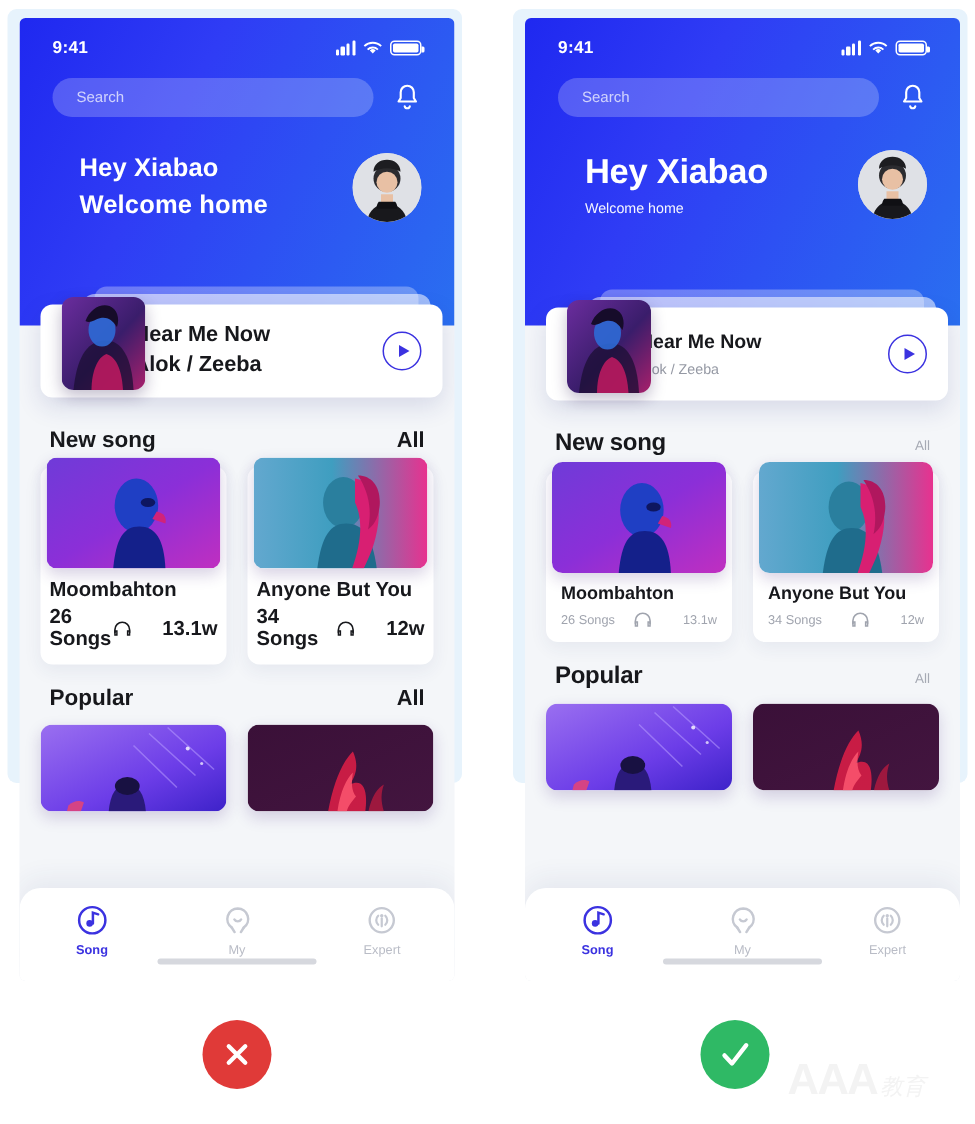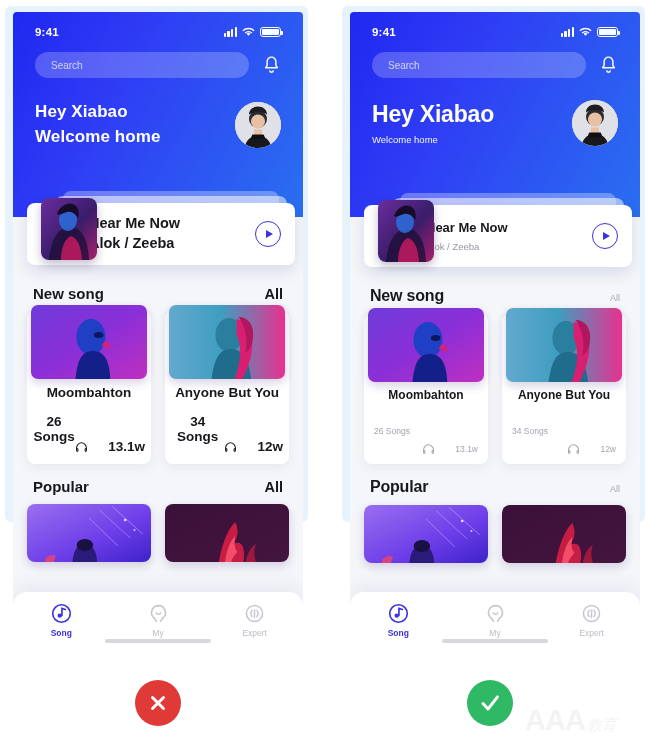--- a/index.html
+++ b/index.html
@@ -71,21 +71,21 @@
     background: rgba(255,255,255,.22);
     display: flex; align-items: center; padding: 0 16px;
     color: rgba(255,255,255,.72); font-size: 10px;
   }
   .bell { width: 19px; height: 21px; flex: 0 0 auto; }
 
   .greet {
     display: flex; align-items: center; justify-content: space-between;
     padding: 22px 22px 0 22px;
   }
-  .greet-text { color: #fff; }
+  .greet-text { color: #fff; margin-left: 18px; }
   .avatar {
     width: 46px; height: 46px; border-radius: 50%;
     background: #dcdee3; overflow: hidden; flex: 0 0 auto; position: relative;
   }
   .avatar svg { display: block; width: 100%; height: 100%; }
 
   
   .left .greet-hi   { font-size: 17px; font-weight: bold; line-height: 1.45; letter-spacing: .1px; }
   .left .greet-sub  { font-size: 17px; font-weight: bold; line-height: 1.45; letter-spacing: .1px; }
   
@@ -138,35 +138,35 @@
   .body { padding: 0 14px; }
   .sec-head {
     display: flex; align-items: baseline; justify-content: space-between;
     padding: 14px 6px 9px 6px;
   }
   .left .sec-title  { font-size: 15px; font-weight: bold; color: #17181c; }
   .left .sec-all    { font-size: 14.5px; font-weight: bold; color: #17181c; }
   .right .sec-title { font-size: 16px; font-weight: bold; color: #17181c; letter-spacing: -.2px; }
   .right .sec-all   { font-size: 9px; font-weight: normal; color: #a6aab4; }
 
-  .cards { display: flex; gap: 14px; text-align: center; }
+  .cards { display: flex; gap: 14px; }
   .card {
     flex: 1; background: #fff; border-radius: 8px;
     box-shadow: 0 4px 12px rgba(40,60,120,.07);
     padding-bottom: 10px; position: relative; min-width: 0;
   }
   .card-art {
     height: 74px; border-radius: 7px; overflow: hidden;
     position: relative; top: -6px; margin: 0 4px -2px 4px;
     box-shadow: 0 4px 10px rgba(60,30,120,.20);
   }
   .card-art svg { display: block; width: 100%; height: 100%; }
   .card-body { padding: 2px 10px 0 10px; }
   .card-meta { display: flex; align-items: center; justify-content: space-between; margin-top: 5px; }
-  .plays { display: flex; align-items: center; gap: 20px; white-space: nowrap; margin-top: 36px; }
+  .plays { display: flex; align-items: center; gap: 20px; white-space: nowrap; }
   .hp { width: 13px; height: 11px; flex: 0 0 auto; }
   
   .left .card-name  { font-size: 13.5px; font-weight: bold; color: #17181c; white-space: nowrap; }
   .left .card-songs { font-size: 13.5px; font-weight: bold; color: #17181c; }
   .left .card-plays { font-size: 13.5px; font-weight: bold; color: #17181c; }
   .left .card-meta  { margin-top: 3px; }
   .left .card-body  { padding: 2px 6px 0 6px; }
   
   .right .card-name  { font-size: 12px; font-weight: bold; color: #17181c; white-space: nowrap; }
   .right .card-songs { font-size: 8.5px; font-weight: normal; color: #a0a4ae; }

